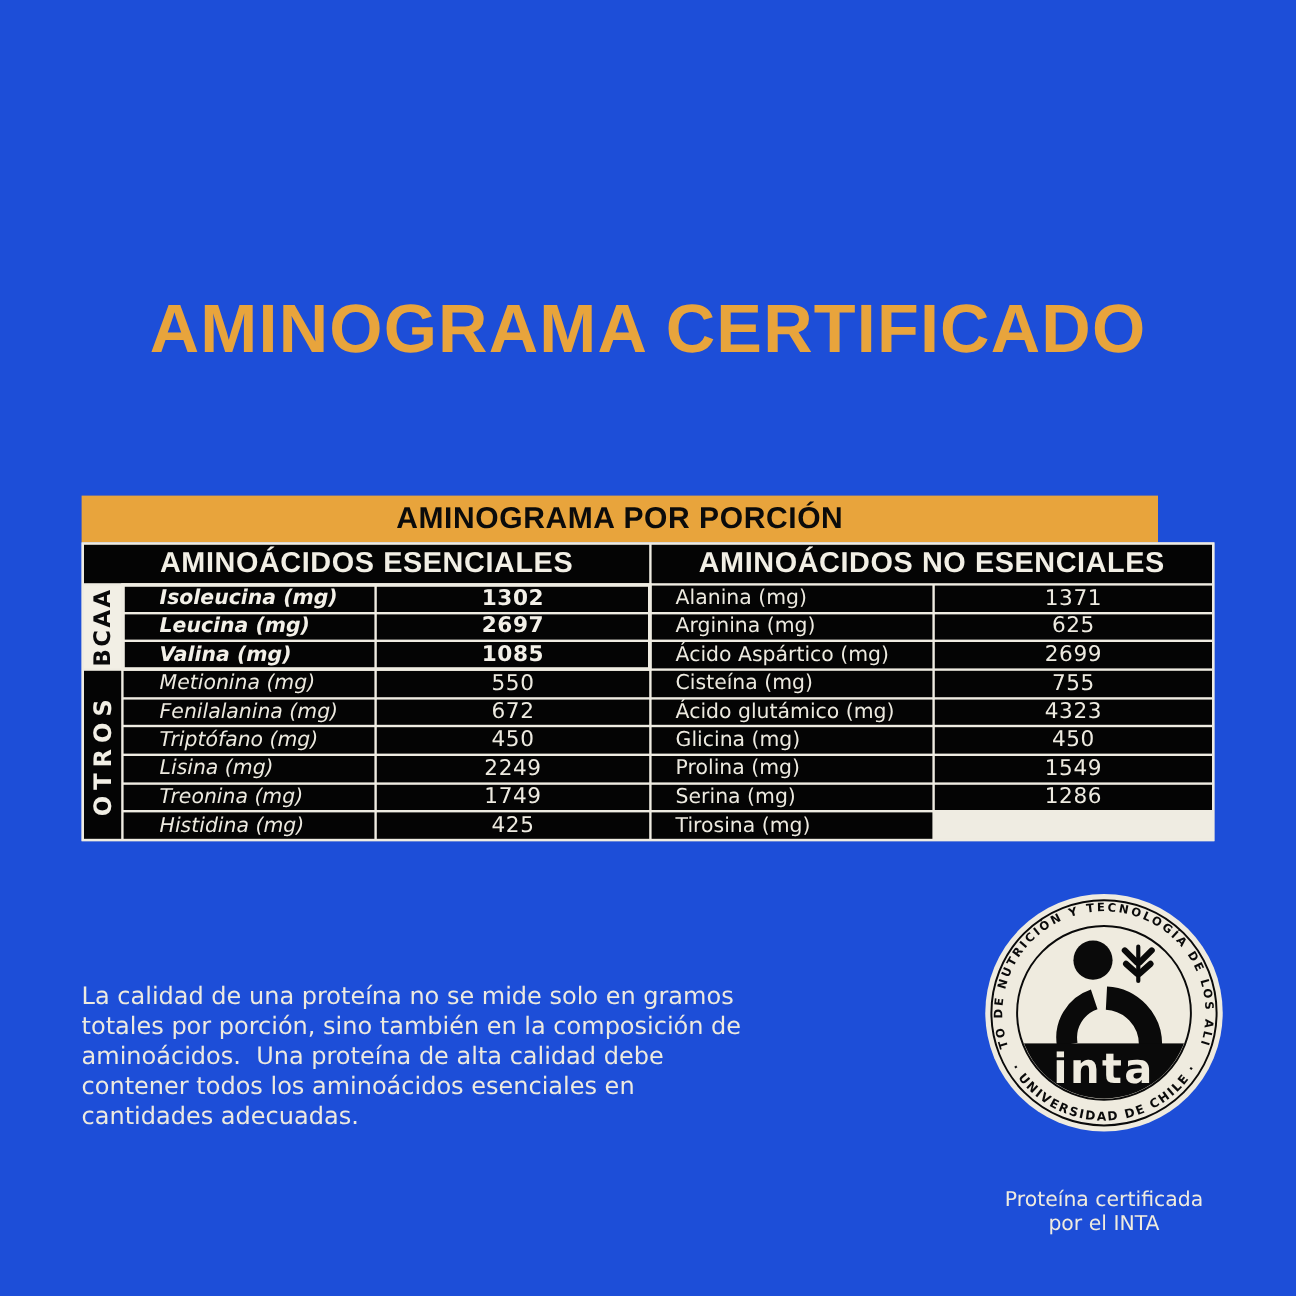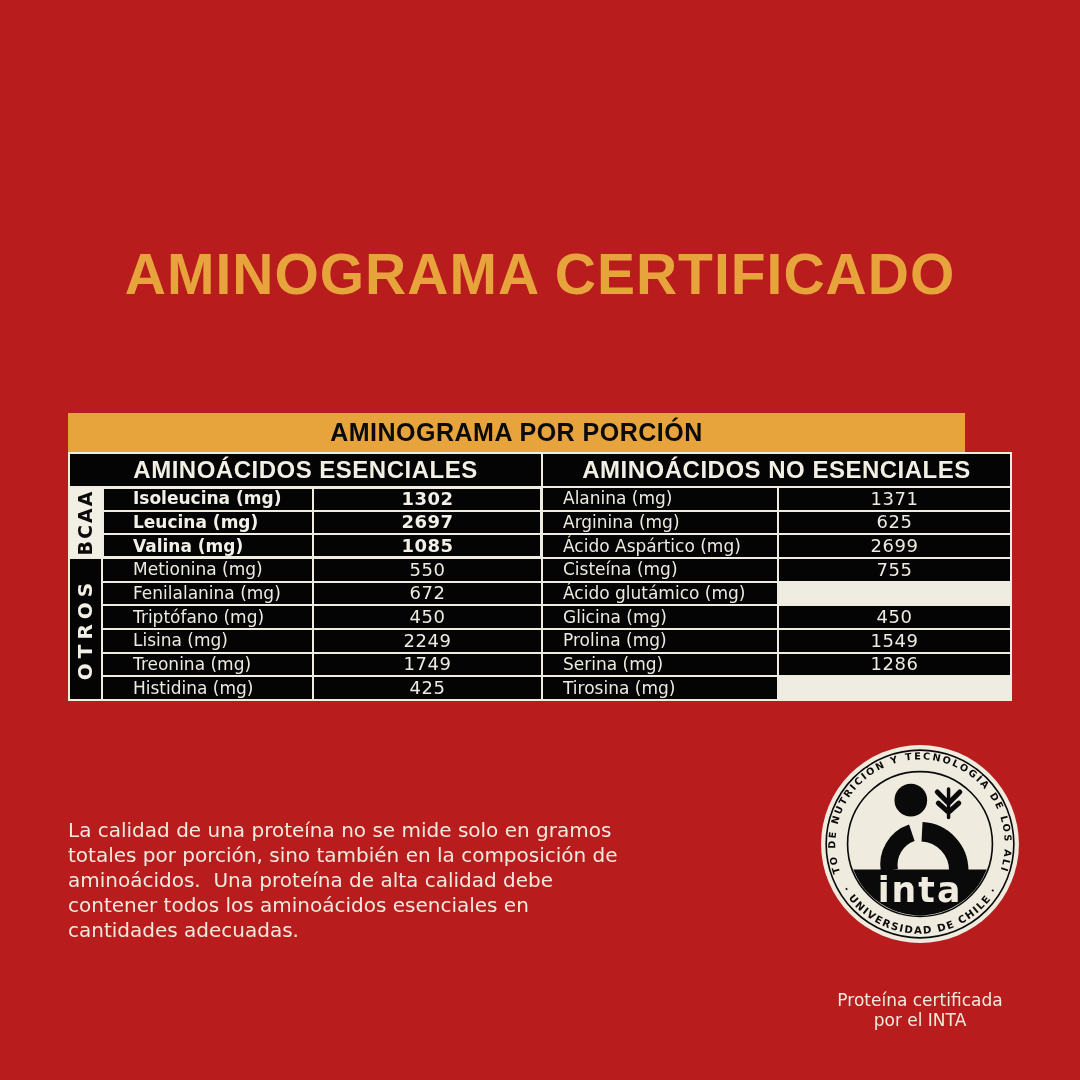--- a/index.html
+++ b/index.html
@@ -1,17 +1,17 @@
 <!DOCTYPE html>
 <html><head>
 <meta charset="utf-8">
 <style>
   html,body{margin:0;padding:0;background:#000;}
   .canvas{
-    position:relative;width:1080px;height:1080px;background:#b91c1c;overflow:hidden;
+    position:relative;width:1080px;height:1080px;background:#1d4ed8;overflow:hidden;
     font-family:"DejaVu Sans",sans-serif;
   }
   
   .title{
     position:absolute;left:0;top:243px;width:1080px;margin:0;
     text-align:center;color:#E8A43C;
     font-family:"Liberation Sans",sans-serif;font-weight:700;font-size:57px;
     letter-spacing:1px;line-height:62px;
   }
   
@@ -39,21 +39,21 @@
   .vlabel span{transform:rotate(-90deg);white-space:nowrap;display:block;}
   .bcaa-label{
     grid-column:1;grid-row:2/5;background:#F2EFE5;color:#0a0a0a;
     font-weight:700;font-size:19px;letter-spacing:2px;
   }
   .otros-label{
     grid-column:1;grid-row:5/11;color:#F2EFE5;
     font-weight:700;font-size:20px;letter-spacing:5px;
   }
   .name{font-size:17px;}
-  .name.l{grid-column:2;padding-left:30px;}
+  .name.l{grid-column:2;padding-left:30px;font-style:italic;}
   .name.r{grid-column:4;padding-left:20px;}
   .val{justify-content:center;font-size:18px;letter-spacing:0.5px;}
   .val.l{grid-column:3;}
   .val.r{grid-column:5;}
   .bold{font-weight:700;color:#F3F0E8;}
   .bcaa-outline{
     position:absolute;left:31px;top:32px;width:442px;height:73px;
     box-sizing:border-box;border:3px solid #EFECE2;pointer-events:none;
   }
   
@@ -110,20 +110,21 @@
 
       <div class="cell name r" style="grid-row:2">Alanina (mg)</div>
       <div class="cell val r" style="grid-row:2">1371</div>
       <div class="cell name r" style="grid-row:3">Arginina (mg)</div>
       <div class="cell val r" style="grid-row:3">625</div>
       <div class="cell name r" style="grid-row:4">Ácido Aspártico (mg)</div>
       <div class="cell val r" style="grid-row:4">2699</div>
       <div class="cell name r" style="grid-row:5">Cisteína (mg)</div>
       <div class="cell val r" style="grid-row:5">755</div>
       <div class="cell name r" style="grid-row:6">Ácido glutámico (mg)</div>
+      <div class="cell val r" style="grid-row:6">4323</div>
       <div class="cell name r" style="grid-row:7">Glicina (mg)</div>
       <div class="cell val r" style="grid-row:7">450</div>
       <div class="cell name r" style="grid-row:8">Prolina (mg)</div>
       <div class="cell val r" style="grid-row:8">1549</div>
       <div class="cell name r" style="grid-row:9">Serina (mg)</div>
       <div class="cell val r" style="grid-row:9">1286</div>
       <div class="cell name r" style="grid-row:10">Tirosina (mg)</div>
 
       <div class="bcaa-outline"></div>
     </div>

